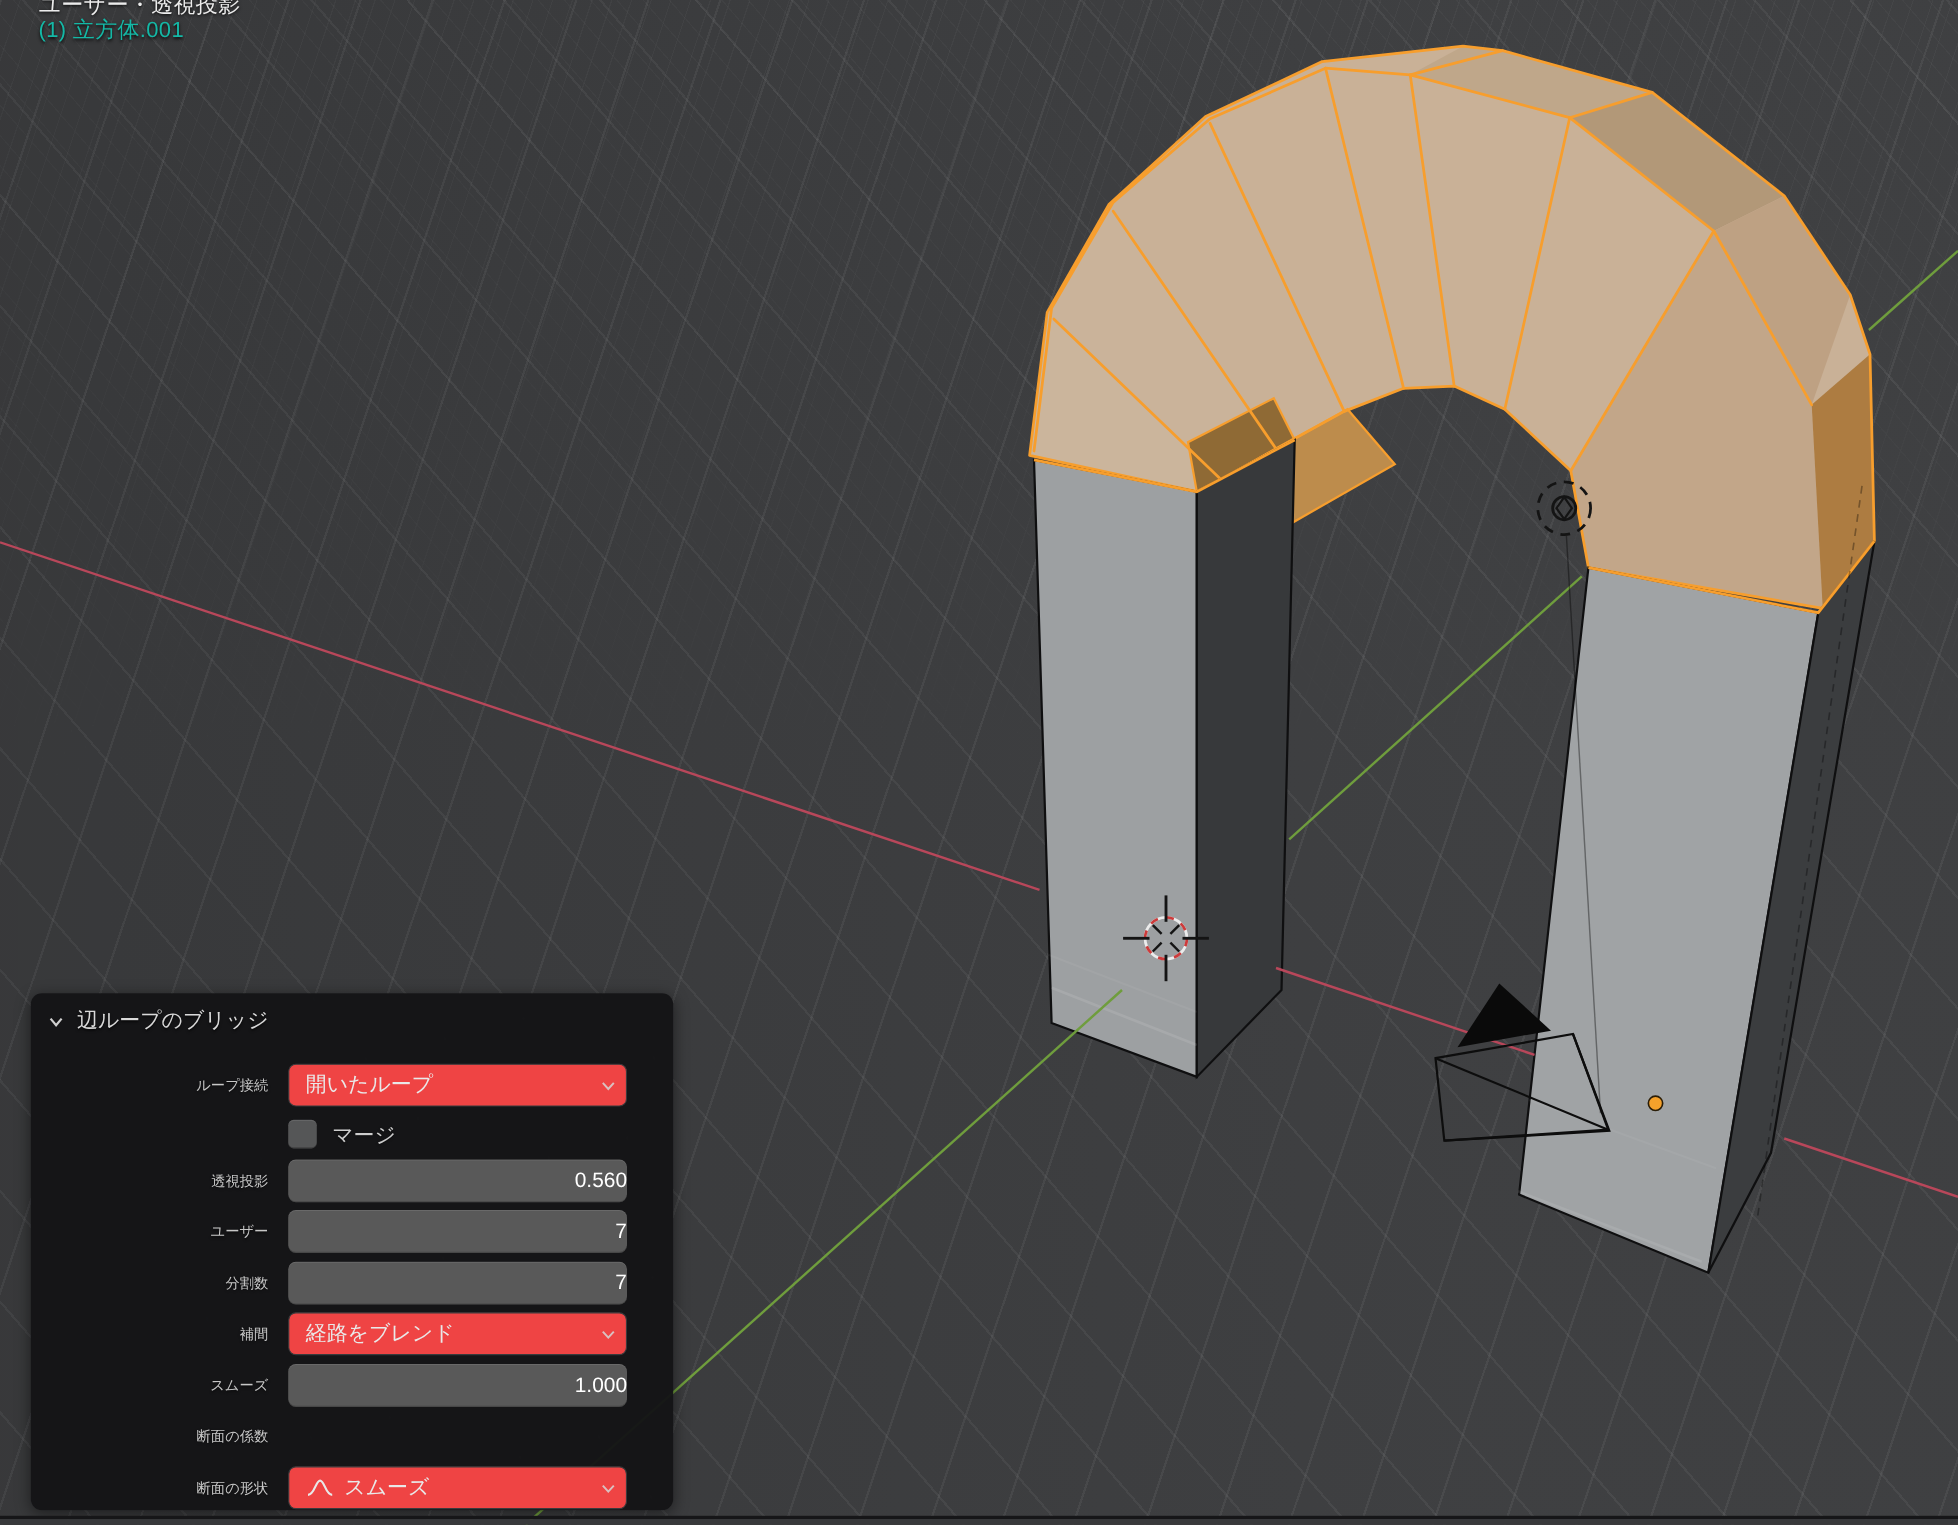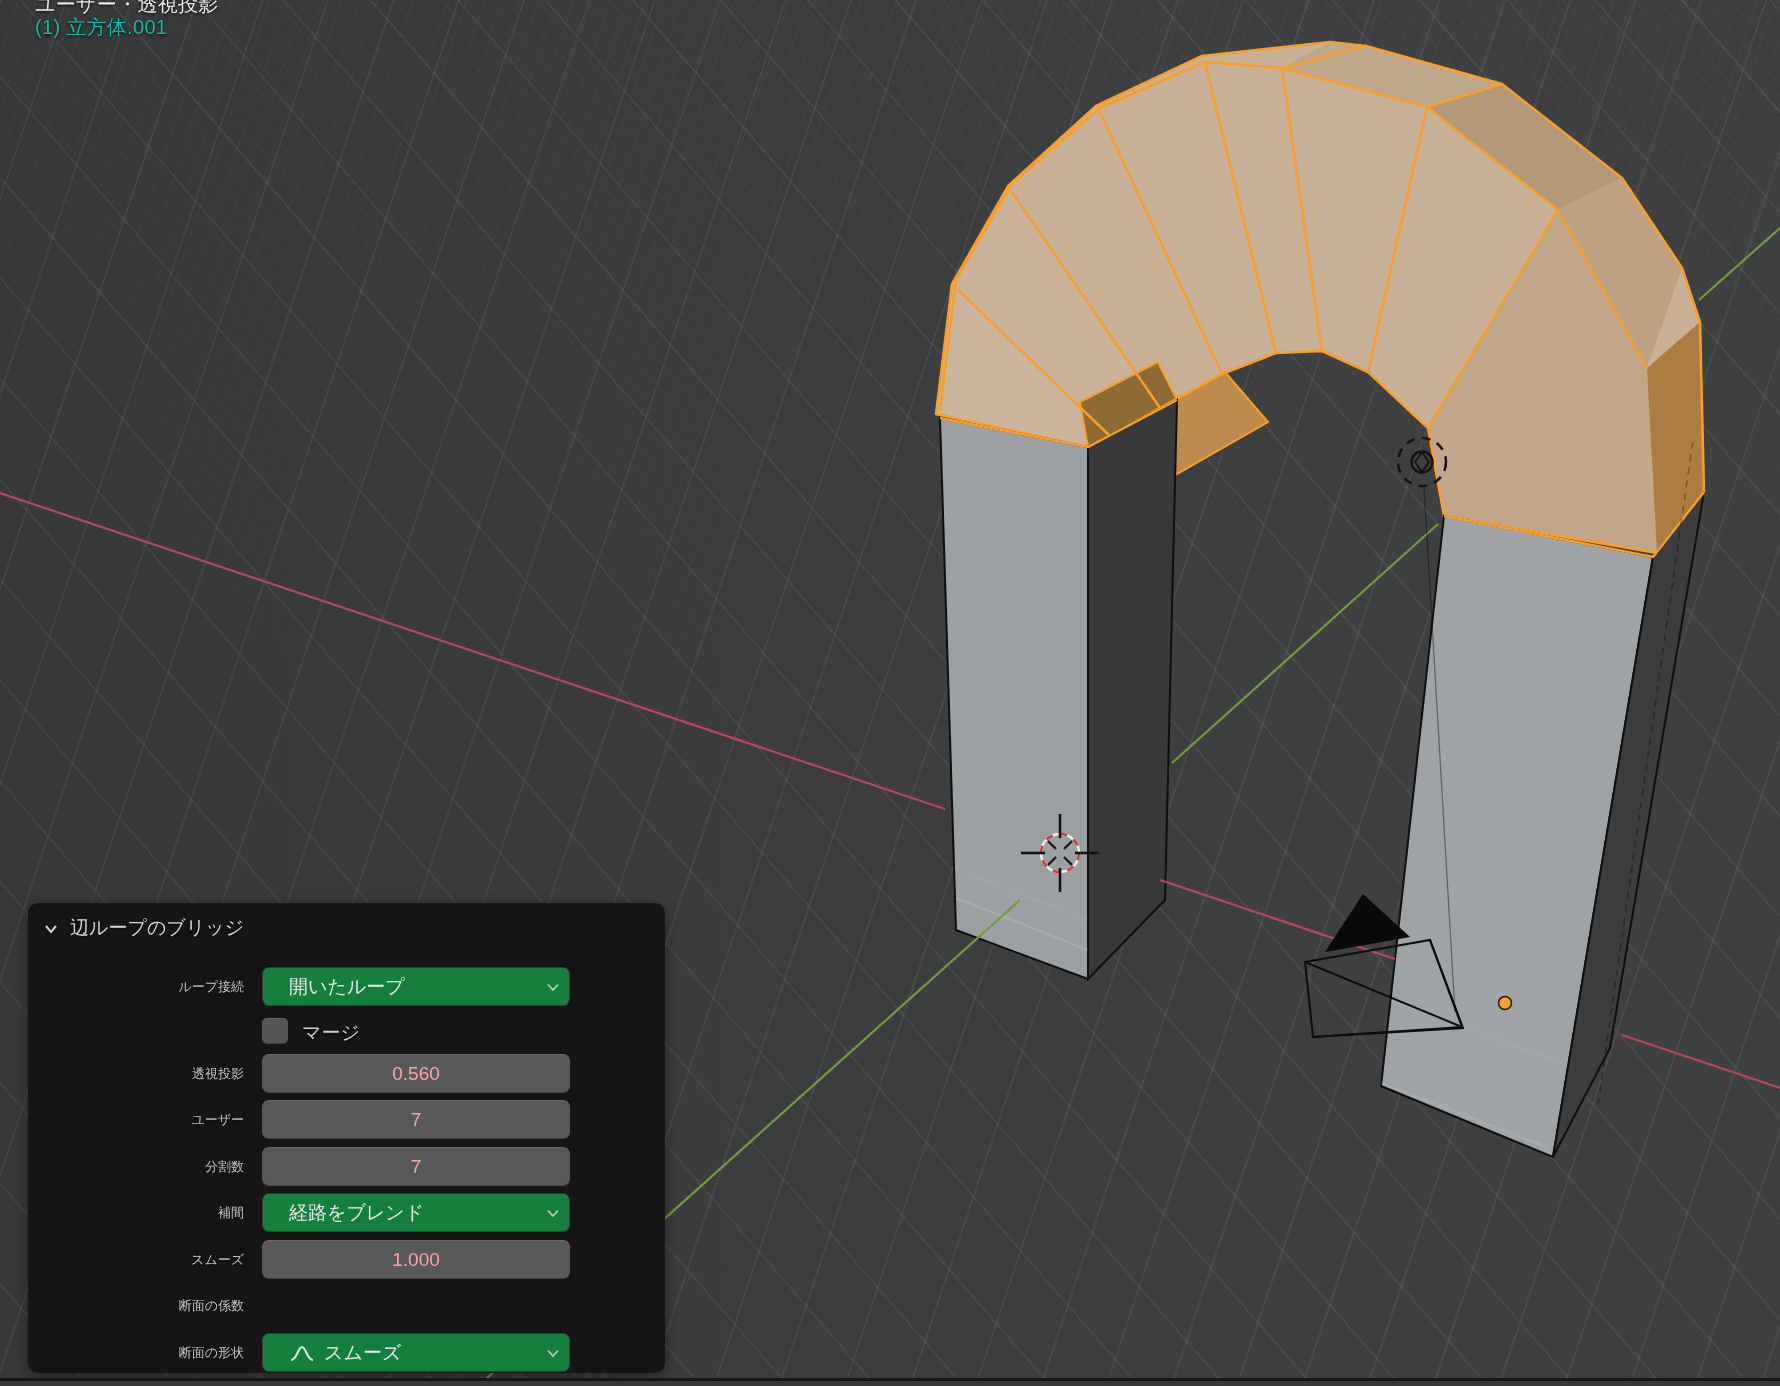--- a/index.html
+++ b/index.html
@@ -32,37 +32,37 @@
   
   .hdr{position:absolute;color:#ececec;font-size:20px;letter-spacing:.3px;
        text-shadow:0 1px 3px rgba(0,0,0,.9);white-space:nowrap;}
   .hdr.l1{left:35px;top:-9px;}
   .hdr.l2{left:35px;top:14px;color:#14b8a6;text-align:right;}
   
   .bottom-line{position:absolute;left:0;right:0;top:1378px;height:3px;background:#161618;}
   .bottom-strip{position:absolute;left:0;right:0;top:1381px;height:5px;background:#38393b;}
   
   .op-panel{
-    position:absolute;left:28px;top:903px;width:637px;height:470px;
+    position:absolute;left:28px;top:903px;width:584px;height:470px;
     background:rgba(20,20,22,0.965);border-radius:10px;
     box-shadow:0 3px 14px rgba(0,0,0,.45);
   }
   .op-title{position:absolute;left:0;top:10px;height:32px;width:100%;cursor:pointer;}
   .op-title .chev{position:absolute;left:14px;top:7px;width:18px;height:18px;}
   .op-title .t{position:absolute;left:42px;top:2px;font-size:19px;color:#d9d9d9;
                text-shadow:0 1px 2px rgba(0,0,0,.6);}
   .row{position:absolute;left:0;width:100%;height:39px;}
   .row .lbl{position:absolute;left:0;top:0;width:216px;height:39px;line-height:39px;
             text-align:right;font-size:13px;color:#c7c7c7;text-shadow:0 1px 2px rgba(0,0,0,.5);}
   .field{position:absolute;left:234px;top:0;width:308px;height:39px;box-sizing:border-box;border-radius:7px;}
-  .dd{background:#15803d;border:1px solid #3a3a3c;color:#e9e9e9;font-size:19px;
-      line-height:37px;padding-left:26px;cursor:pointer;}
+  .dd{background:#ef4444;border:1px solid #3a3a3c;color:#e9e9e9;font-size:19px;
+      line-height:37px;padding-left:15px;cursor:pointer;}
   .dd .ddchev{position:absolute;right:8px;top:11px;width:16px;height:16px;opacity:.85;}
   .dd .picon{display:inline-block;vertical-align:-4px;margin-right:9px;}
-  .num{background:#595959;color:#fca5a5;font-size:19px;line-height:39px;text-align:center;cursor:ew-resize;
+  .num{background:#595959;color:#ffffff;font-size:19px;line-height:39px;text-align:right;cursor:ew-resize;
        box-shadow:inset 0 1px 0 rgba(255,255,255,.10), inset 0 -1px 0 rgba(0,0,0,.20);}
   .cb{position:absolute;left:234px;top:0;width:26px;height:26px;background:#555657;border-radius:5px;
       box-shadow:inset 0 1px 0 rgba(255,255,255,.09), inset 0 -1px 0 rgba(0,0,0,.25);cursor:pointer;}
   .cb-lbl{position:absolute;left:274px;top:2px;height:26px;line-height:26px;font-size:19px;color:#cdcdcd;
           text-shadow:0 1px 2px rgba(0,0,0,.5);}
 </style>
 </head>
 <body>
 
 <div class="vp-grid"></div>

